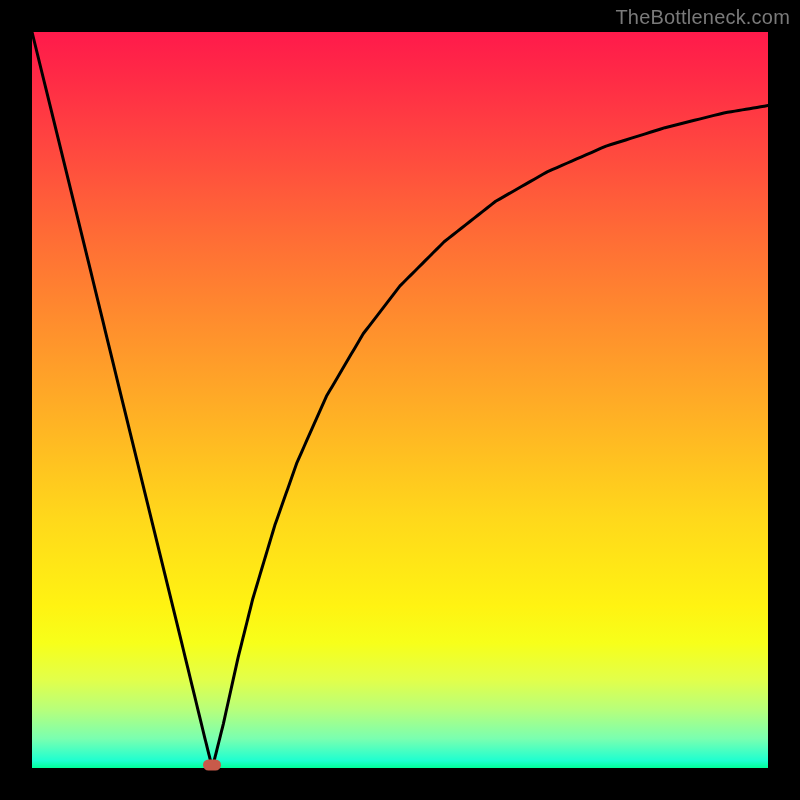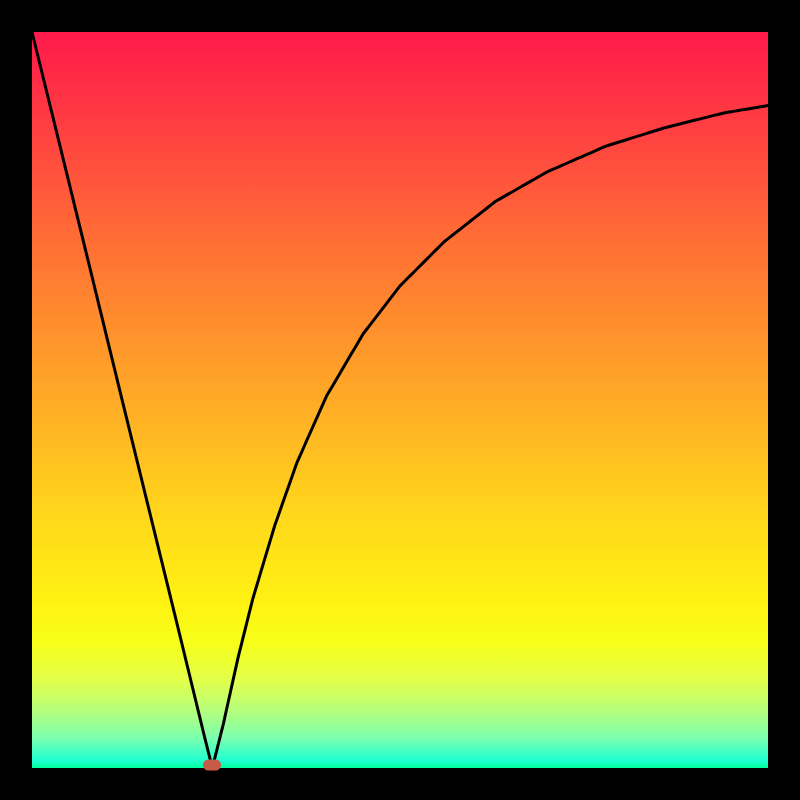--- a/index.html
+++ b/index.html
@@ -61,19 +61,20 @@
     height: 11px;
     border-radius: 6px;
     background: #c85a4a;
     transform: translate(-50%, -50%);
   }
 </style>
 </head>
 <body>
 
 <div class="frame">
+  <div class="watermark">TheBottleneck.com</div>
   <div class="plot">
     <svg class="curve" width="736" height="736" viewBox="0 0 736 736">
         <path d="M 0.00 0.00 L 2.45 10.00 L 4.91 19.99 L 7.36 29.99 L 9.81 39.99 L 12.27 49.99 L 14.72 59.98 L 17.17 69.98 L 19.63 79.98 L 22.08 89.98 L 24.53 99.97 L 26.99 109.97 L 29.44 119.97 L 31.89 129.97 L 34.35 139.96 L 36.80 149.96 L 39.25 159.96 L 41.71 169.95 L 44.16 179.95 L 46.61 189.95 L 49.07 199.95 L 51.52 209.94 L 53.97 219.94 L 56.43 229.94 L 58.88 239.94 L 61.33 249.99 L 63.79 260.05 L 66.24 270.11 L 68.69 280.17 L 71.15 290.23 L 73.60 300.29 L 76.05 310.35 L 78.51 320.41 L 80.96 330.46 L 83.41 340.52 L 85.87 350.58 L 88.32 360.64 L 90.77 370.64 L 93.23 380.63 L 95.68 390.63 L 98.13 400.63 L 100.59 410.63 L 103.04 420.62 L 105.49 430.62 L 107.95 440.62 L 110.40 450.62 L 112.85 460.61 L 115.31 470.61 L 117.76 480.61 L 120.21 490.61 L 122.67 500.60 L 125.12 510.60 L 127.57 520.60 L 130.03 530.59 L 132.48 540.59 L 134.93 550.59 L 137.39 560.59 L 139.84 570.58 L 142.29 580.58 L 144.75 590.58 L 147.20 600.58 L 149.35 609.41 L 151.49 618.24 L 153.64 627.07 L 155.79 635.90 L 157.93 644.74 L 160.08 653.57 L 162.23 662.40 L 164.37 671.23 L 166.52 680.06 L 168.67 688.90 L 170.81 697.73 L 172.96 706.56 L 173.57 709.01 L 174.19 711.47 L 174.80 713.92 L 175.41 716.37 L 176.03 718.83 L 176.64 721.28 L 177.25 723.73 L 177.87 726.19 L 178.48 728.64 L 179.09 731.09 L 179.71 733.55 L 180.32 736.00 L 181.24 732.32 L 182.16 728.64 L 183.08 724.96 L 184.00 721.28 L 184.92 717.60 L 185.84 713.92 L 186.76 710.24 L 187.68 706.56 L 188.60 702.88 L 189.52 699.20 L 190.44 695.52 L 191.36 691.84 L 192.59 686.32 L 193.81 680.80 L 195.04 675.28 L 196.27 669.76 L 197.49 664.24 L 198.72 658.72 L 199.95 653.20 L 201.17 647.68 L 202.40 642.16 L 203.63 636.64 L 204.85 631.12 L 206.08 625.60 L 207.31 620.69 L 208.53 615.79 L 209.76 610.88 L 210.99 605.97 L 212.21 601.07 L 213.44 596.16 L 214.67 591.25 L 215.89 586.35 L 217.12 581.44 L 218.35 576.53 L 219.57 571.63 L 220.80 566.72 L 222.64 560.59 L 224.48 554.45 L 226.32 548.32 L 228.16 542.19 L 230.00 536.05 L 231.84 529.92 L 233.68 523.79 L 235.52 517.65 L 237.36 511.52 L 239.20 505.39 L 241.04 499.25 L 242.88 493.12 L 244.72 487.91 L 246.56 482.69 L 248.40 477.48 L 250.24 472.27 L 252.08 467.05 L 253.92 461.84 L 255.76 456.63 L 257.60 451.41 L 259.44 446.20 L 261.28 440.99 L 263.12 435.77 L 264.96 430.56 L 267.41 425.04 L 269.87 419.52 L 272.32 414.00 L 274.77 408.48 L 277.23 402.96 L 279.68 397.44 L 282.13 391.92 L 284.59 386.40 L 287.04 380.88 L 289.49 375.36 L 291.95 369.84 L 294.40 364.32 L 297.47 359.11 L 300.53 353.89 L 303.60 348.68 L 306.67 343.47 L 309.73 338.25 L 312.80 333.04 L 315.87 327.83 L 318.93 322.61 L 322.00 317.40 L 325.07 312.19 L 328.13 306.97 L 331.20 301.76 L 334.27 297.77 L 337.33 293.79 L 340.40 289.80 L 343.47 285.81 L 346.53 281.83 L 349.60 277.84 L 352.67 273.85 L 355.73 269.87 L 358.80 265.88 L 361.87 261.89 L 364.93 257.91 L 368.00 253.92 L 371.68 250.24 L 375.36 246.56 L 379.04 242.88 L 382.72 239.20 L 386.40 235.52 L 390.08 231.84 L 393.76 228.16 L 397.44 224.48 L 401.12 220.80 L 404.80 217.12 L 408.48 213.44 L 412.16 209.76 L 416.45 206.39 L 420.75 203.01 L 425.04 199.64 L 429.33 196.27 L 433.63 192.89 L 437.92 189.52 L 442.21 186.15 L 446.51 182.77 L 450.80 179.40 L 455.09 176.03 L 459.39 172.65 L 463.68 169.28 L 467.97 166.83 L 472.27 164.37 L 476.56 161.92 L 480.85 159.47 L 485.15 157.01 L 489.44 154.56 L 493.73 152.11 L 498.03 149.65 L 502.32 147.20 L 506.61 144.75 L 510.91 142.29 L 515.20 139.84 L 520.11 137.69 L 525.01 135.55 L 529.92 133.40 L 534.83 131.25 L 539.73 129.11 L 544.64 126.96 L 549.55 124.81 L 554.45 122.67 L 559.36 120.52 L 564.27 118.37 L 569.17 116.23 L 574.08 114.08 L 578.99 112.55 L 583.89 111.01 L 588.80 109.48 L 593.71 107.95 L 598.61 106.41 L 603.52 104.88 L 608.43 103.35 L 613.33 101.81 L 618.24 100.28 L 623.15 98.75 L 628.05 97.21 L 632.96 95.68 L 637.87 94.45 L 642.77 93.23 L 647.68 92.00 L 652.59 90.77 L 657.49 89.55 L 662.40 88.32 L 667.31 87.09 L 672.21 85.87 L 677.12 84.64 L 682.03 83.41 L 686.93 82.19 L 691.84 80.96 L 695.52 80.35 L 699.20 79.73 L 702.88 79.12 L 706.56 78.51 L 710.24 77.89 L 713.92 77.28 L 717.60 76.67 L 721.28 76.05 L 724.96 75.44 L 728.64 74.83 L 732.32 74.21 L 736.00 73.60" fill="none" stroke="#000000" stroke-width="3" stroke-linejoin="round" stroke-linecap="round"></path>
       </svg>
     <div class="minmarker" style="left: 180.32px; top: 733px; background: rgb(200, 90, 74);"></div>
   </div>
 </div>
 
 </body></html>

